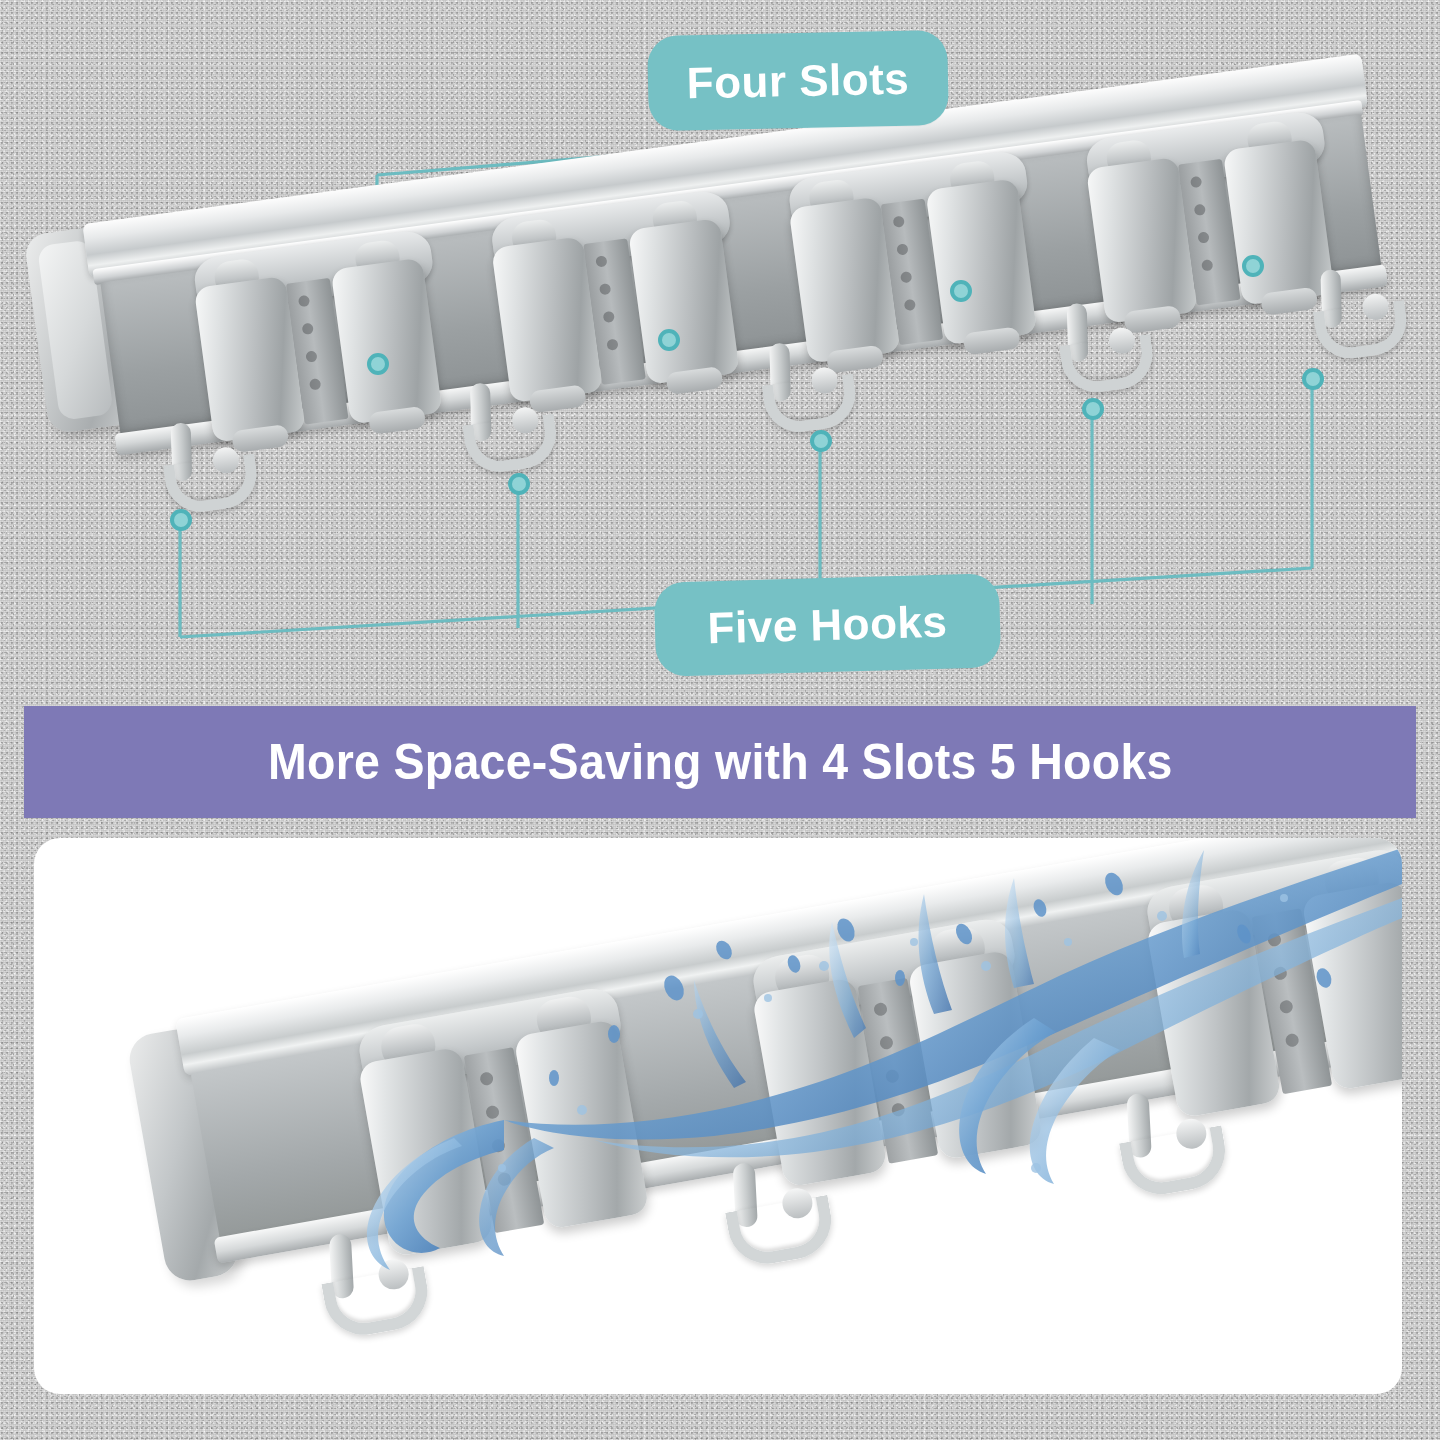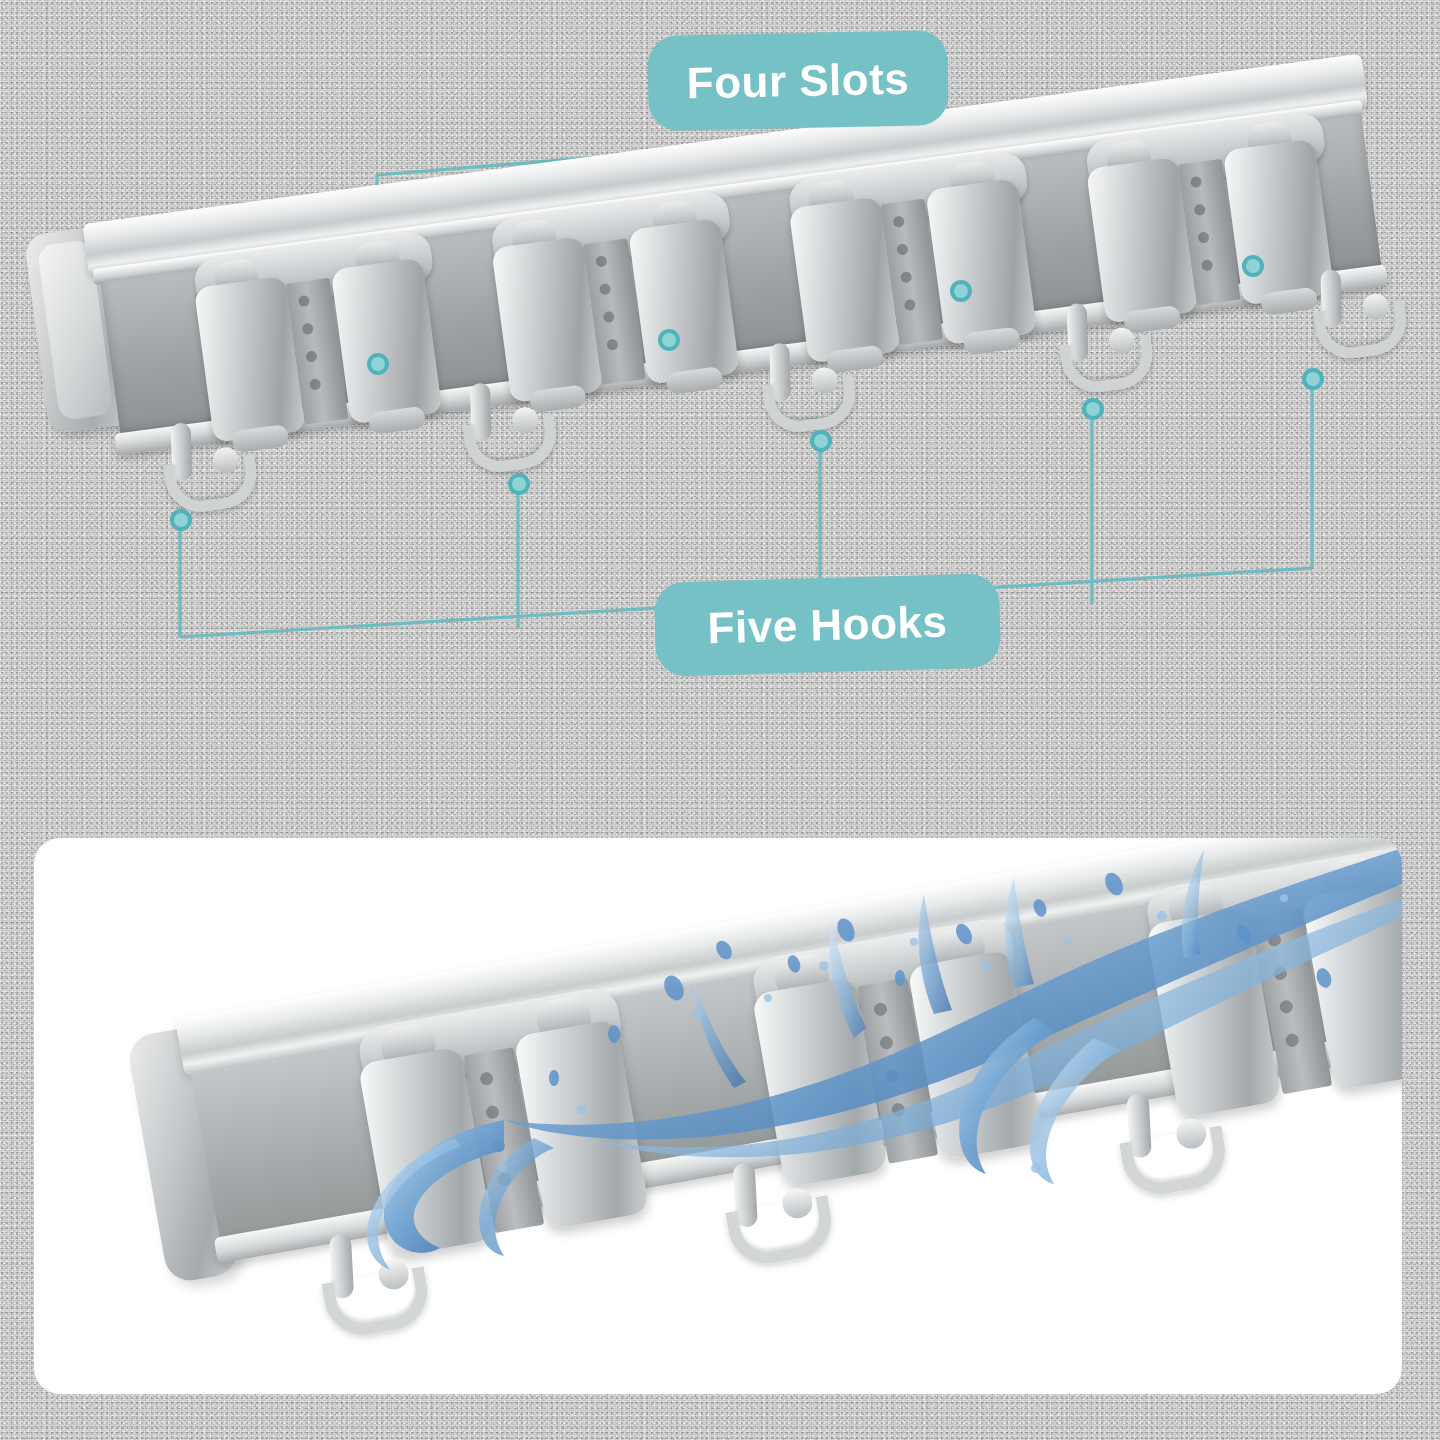--- a/index.html
+++ b/index.html
@@ -440,20 +440,23 @@
     <div class="dot" style="left:1302px; top:368px"></div>
 
     <div class="badge" id="badge-four-slots">
       <span>Four Slots</span>
     </div>
     <div class="badge" id="badge-five-hooks">
       <span>Five Hooks</span>
     </div>
   </div>
 
+  <div id="banner">
+    <div id="banner-text">More Space-Saving with 4 Slots 5 Hooks</div>
+  </div>
 
   <div id="bottom-card">
     <div id="splash-wrap">
 
       <div id="rail2">
         <div class="endcap2"></div>
         <div class="bar2"></div>
         <div class="back2"></div>
         <div class="bot2"></div>
 

